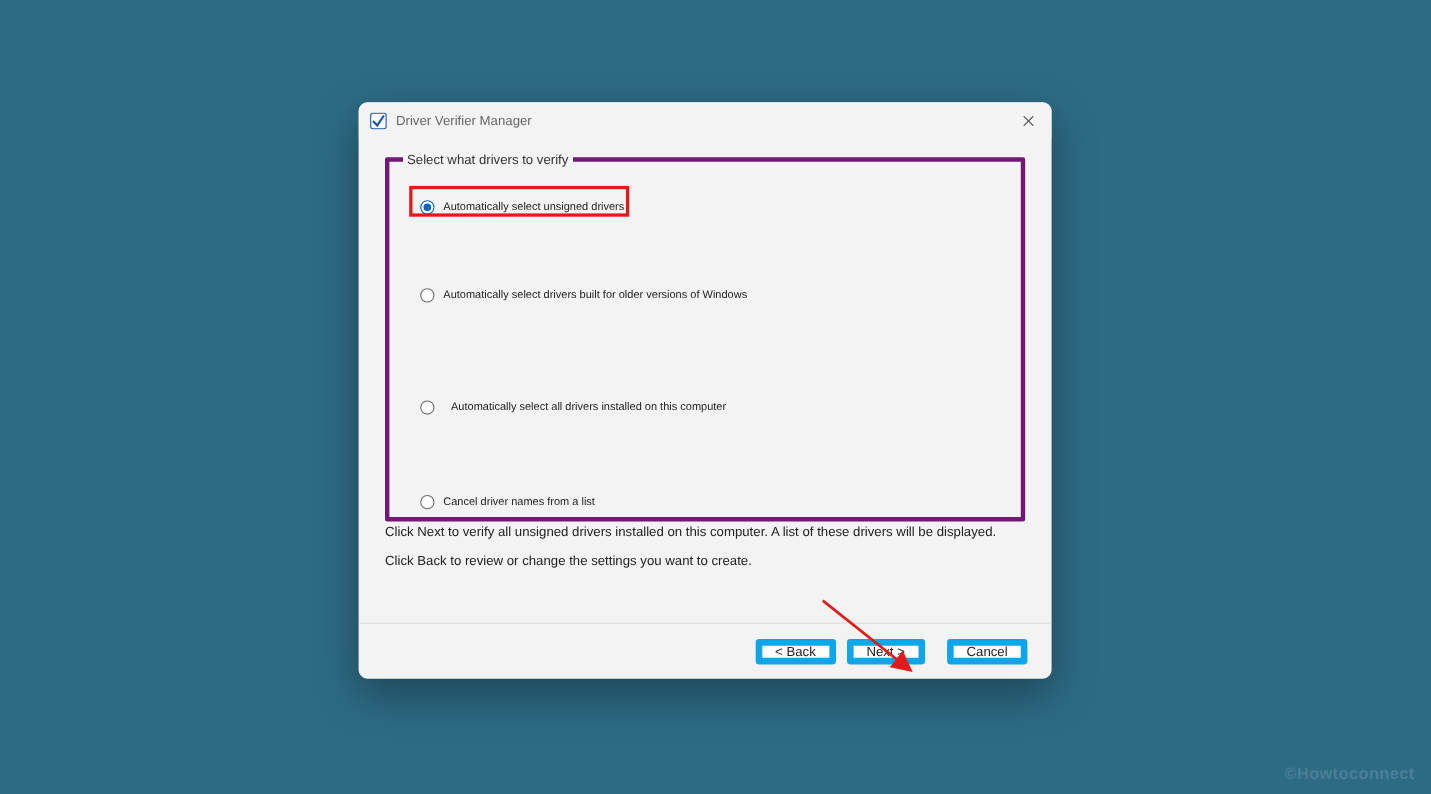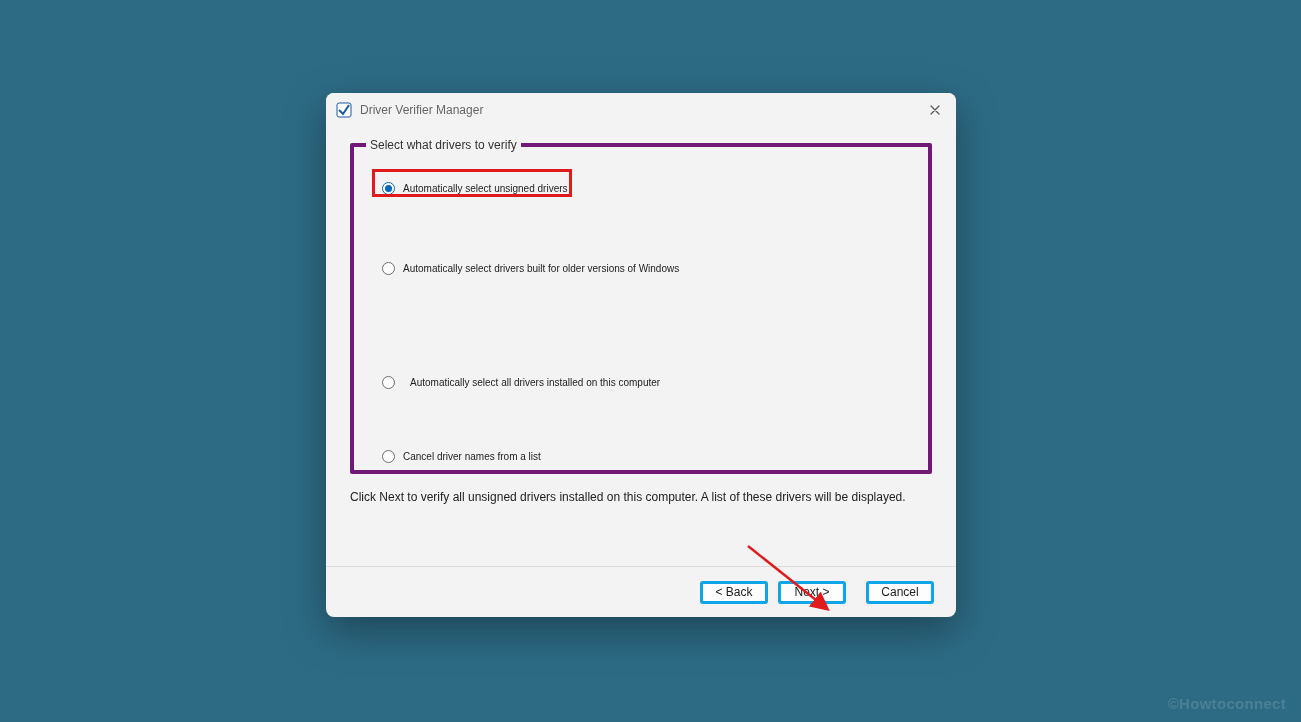--- a/index.html
+++ b/index.html
@@ -93,21 +93,20 @@
   }
   .radio-label { color: #222; font-size: 10px; }
 
   .highlight-box {
     position: absolute;
     border: 3px solid #e11b1b;
     pointer-events: none;
   }
 
   .hint-block {
-    margin-top: 14px;
     color: #222;
     font-size: 12px;
     line-height: 1.6;
   }
   .hint-block div { margin-bottom: 8px; }
 
   .separator {
     border: none;
     border-top: 1px solid #dcdcdc;
     margin: 0;
@@ -118,21 +117,21 @@
     display: flex;
     align-items: center;
     justify-content: flex-end;
     gap: 10px;
     padding: 0 22px;
   }
   .btn {
     min-width: 68px;
     height: 23px;
     padding: 0 12px;
-    border: 3px solid #0ea5e9;
+    border: 6px solid #0ea5e9;
     border-radius: 3px;
     background: #fdfdfd;
     color: #222;
     font-size: 12px;
     cursor: pointer;
     display: inline-flex; align-items: center; justify-content: center;
   }
 
   
   .arrow-svg {
@@ -176,35 +175,36 @@
       <div class="radio-row" style="top:30px;">
         <span class="radio checked"></span>
         <span class="radio-label">Automatically select unsigned drivers</span>
       </div>
 
       <div class="radio-row" style="top:110px;">
         <span class="radio"></span>
         <span class="radio-label">Automatically select drivers built for older versions of Windows</span>
       </div>
 
-      <div class="radio-row" style="top:224px;gap:15px;">
+      <div class="radio-row" style="top:212px;gap:15px;">
         <span class="radio"></span>
         <span class="radio-label">Automatically select all drivers installed on this computer</span>
       </div>
 
       <div class="radio-row" style="top:298px;">
         <span class="radio"></span>
         <span class="radio-label">Cancel driver names from a list</span>
       </div>
 
       <div class="highlight-box" style="left:18px; top:17px; width:200px; height:28px;"></div>
     </fieldset>
 
     <div class="hint-block">
       <div>Click Next to verify all unsigned drivers installed on this computer. A list of these drivers will be displayed.</div>
+      <div>Click Back to review or change the settings you want to create.</div>
     </div>
 
     <svg class="arrow-svg" style="left:414px; top:412px; width:110px; height:86px;" viewBox="0 0 110 86">
       <defs>
         <marker id="ah" markerWidth="8" markerHeight="8" refX="6" refY="4" orient="auto">
           <path d="M0 0 L8 4 L0 8 Z" fill="#e11b1b"></path>
         </marker>
       </defs>
       <line x1="8" y1="8" x2="86" y2="70" stroke="#e11b1b" stroke-width="2.4" marker-end="url(#ah)"></line>
     </svg>

